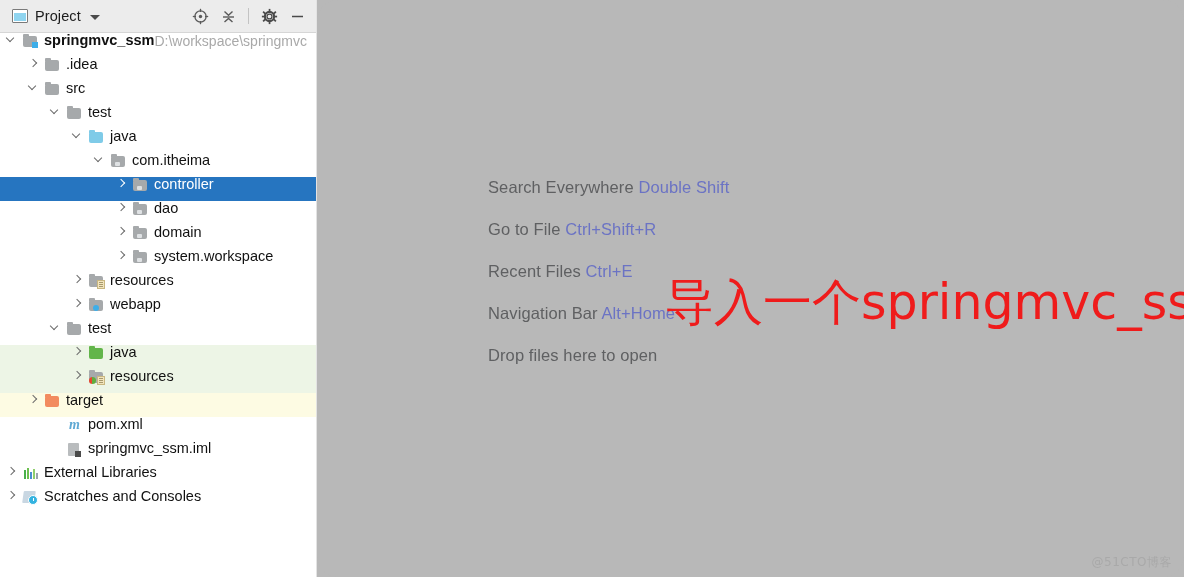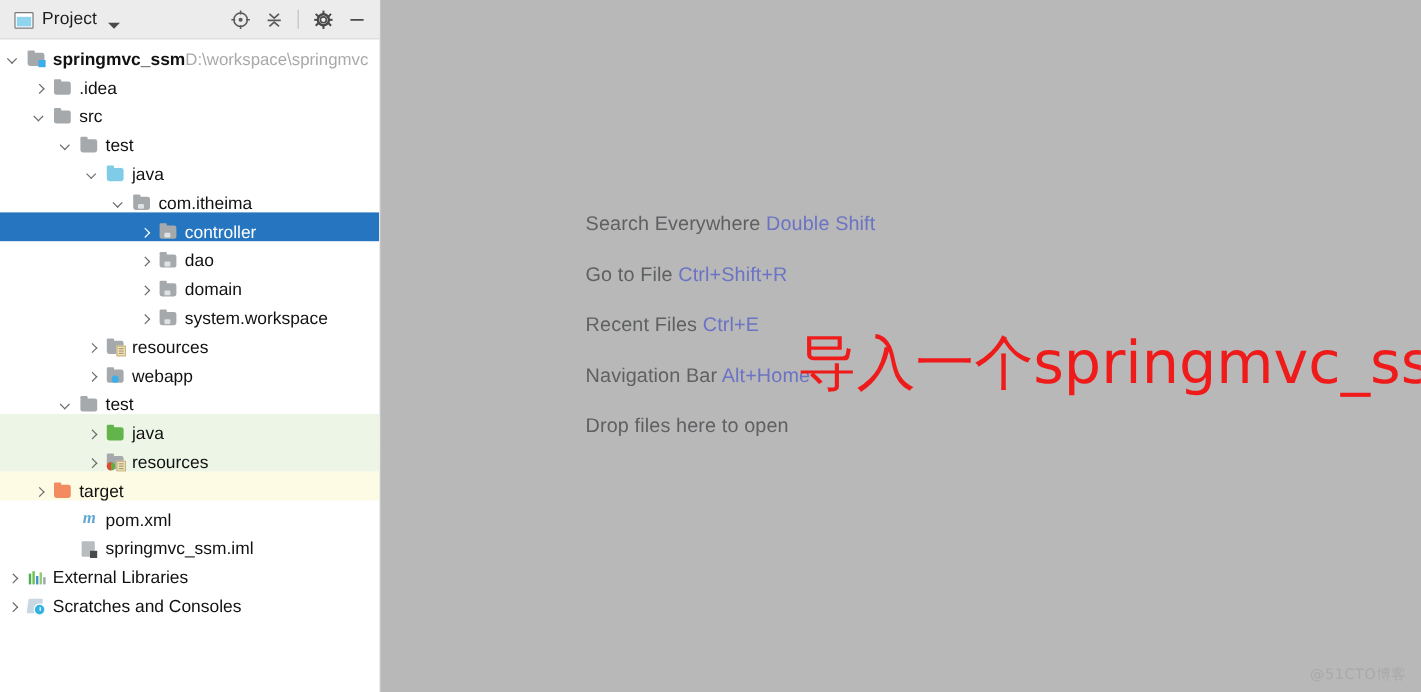--- a/index.html
+++ b/index.html
@@ -22,21 +22,21 @@
   }
   #toolwindow-header{
     height:33px;
     background:#ececec;
     border-bottom:1px solid #d6d6d6;
     display:flex;align-items:center;
     padding:0 6px 0 8px;
     box-sizing:border-box;
   }
   .tab-proj{
-    display:flex;align-items:flex-end;gap:7px;
+    display:flex;align-items:center;gap:7px;
     padding:3px 6px 3px 4px;
     border-radius:3px;
     cursor:default;
   }
   .proj-icon{
     width:14px;height:12px;
     background:#ffffff;
     border:1px solid #7a7a7a;
     border-radius:1px;
     position:relative;
@@ -59,21 +59,21 @@
     border-radius:3px;cursor:default;
   }
   .tw-sep{width:1px;height:16px;background:#c3c3c3;margin:0 5px;}
 
   
   #tree{
     position:absolute;top:33px;left:0;right:0;bottom:0;
     overflow:hidden;background:#fff;
   }
   .row{
-    height:24px;display:flex;align-items:flex-end;
+    height:24px;display:flex;align-items:flex-start;
     font-size:14.5px;color:#111111;white-space:nowrap;
     cursor:default;position:relative;
   }
   .row.sel{background:#2675c0;color:#ffffff;}
   .row.testroot{background:#edf5e6;}
   .row.excluded{background:#fdfbe3;}
   .arrow{
     width:13px;height:13px;flex:0 0 13px;position:relative;margin-right:3px;
   }
   .arrow.r::before,.arrow.d::before{
@@ -129,21 +129,21 @@
   
   .libs{position:absolute;left:2px;top:3px;width:13px;height:11px;}
   .libs span{position:absolute;bottom:0;width:2px;}
   
   .scr{position:absolute;left:1px;top:2px;width:12px;height:12px;background:#c9d7e2;transform:skewX(-8deg);border-radius:1px;}
   .scr-clock{position:absolute;left:6px;top:6px;width:10px;height:10px;border-radius:50%;background:#34b3e0;border:1.5px solid #ffffff;box-sizing:border-box;}
   .scr-clock::after{content:"";position:absolute;left:4px;top:1.5px;width:1.2px;height:3.5px;background:#fff;}
 
   
   #editor{
-    flex:1;position:relative;background:#b8b8b8;overflow:hidden;
+    flex:1;position:relative;background:#b8b8b8;overflow:hidden;border-radius:21px;
   }
   #hints{
     position:absolute;left:171px;top:178px;
     display:flex;flex-direction:column;gap:23px;
   }
   .hint{
     font-size:16.5px;color:#5f6062;white-space:nowrap;letter-spacing:.1px;
   }
   .hint .key{color:#6b73c4;}
   #watermark{

